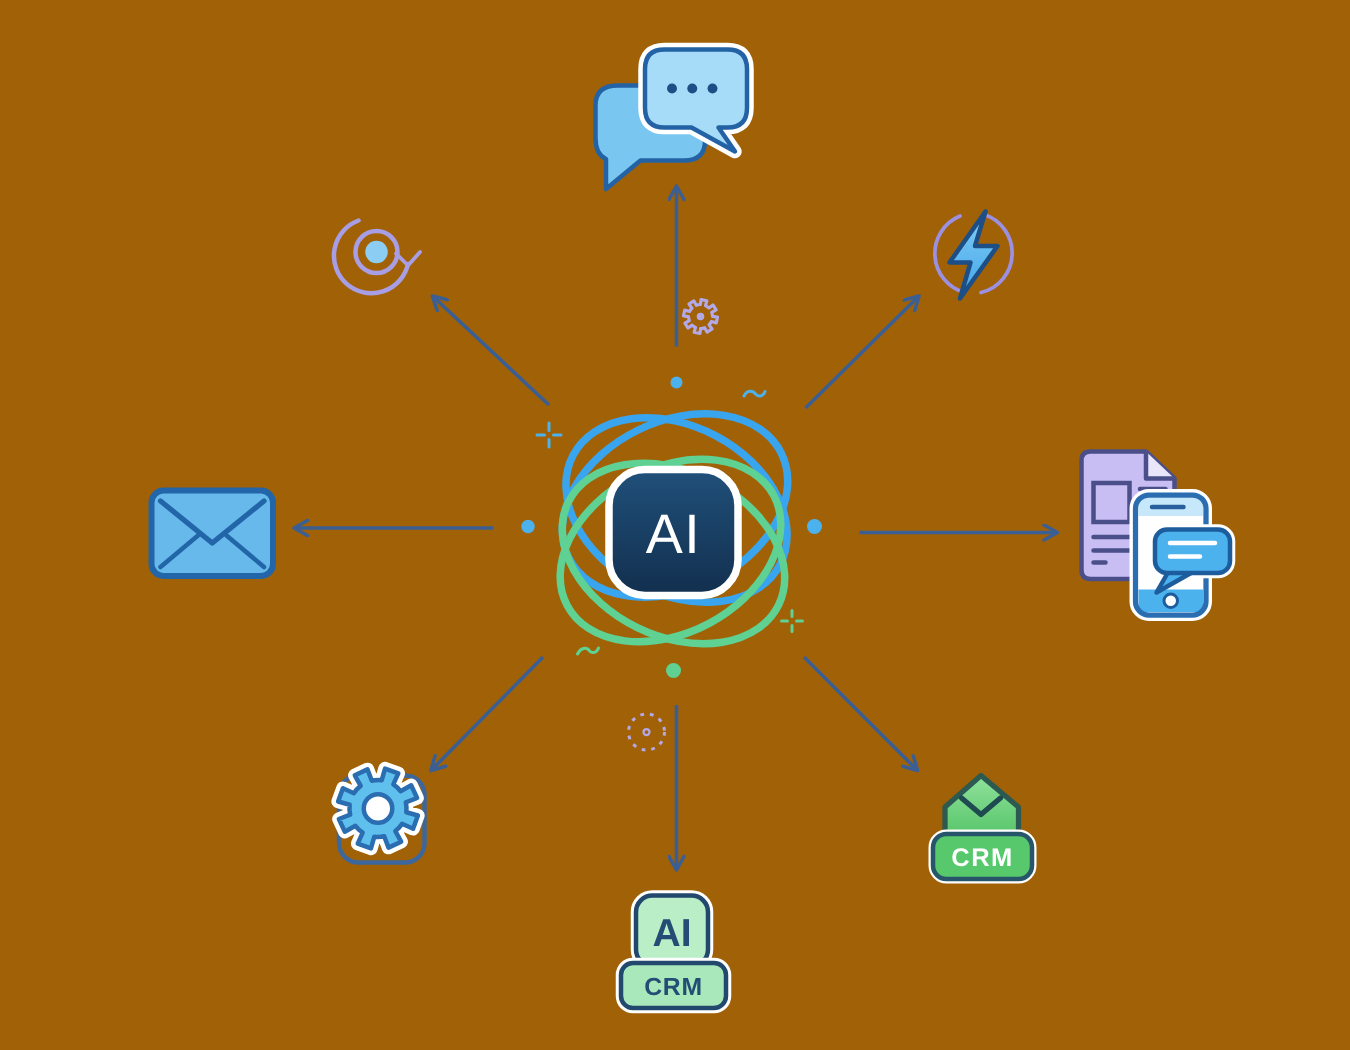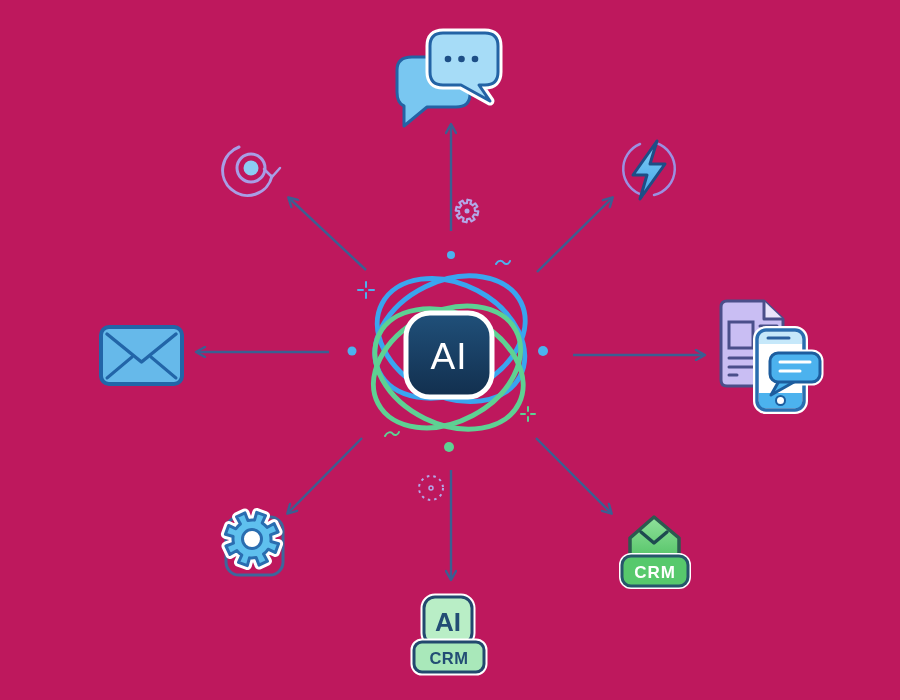--- a/index.html
+++ b/index.html
@@ -1,19 +1,19 @@
 <!DOCTYPE html>
 <html><head>
 <meta charset="utf-8">
 <style>
   html,body{margin:0;padding:0;background:#ffffff;}
   .stage{
     position:relative;
     width:900px;height:700px;
-    background:#be185d;
+    background:#a16207;
     overflow:hidden;
     font-family:"Liberation Sans", sans-serif;
   }
   svg{display:block;}
   .arrow{stroke:#3b5f92;stroke-width:2.4;fill:none;}
   .halo{stroke:#ffffff;fill:#ffffff;}
   .ai-label{font-family:"Liberation Sans",sans-serif;font-size:37px;font-weight:500;fill:#ffffff;letter-spacing:1px;}
   .crm-badge-label{font-family:"Liberation Sans",sans-serif;font-size:17px;font-weight:bold;fill:#ffffff;letter-spacing:1px;}
   .ai-small-label{font-family:"Liberation Sans",sans-serif;font-size:26px;font-weight:600;fill:#234d74;}
   .crm-small-label{font-family:"Liberation Sans",sans-serif;font-size:16.5px;font-weight:bold;fill:#234d74;letter-spacing:0.5px;}

